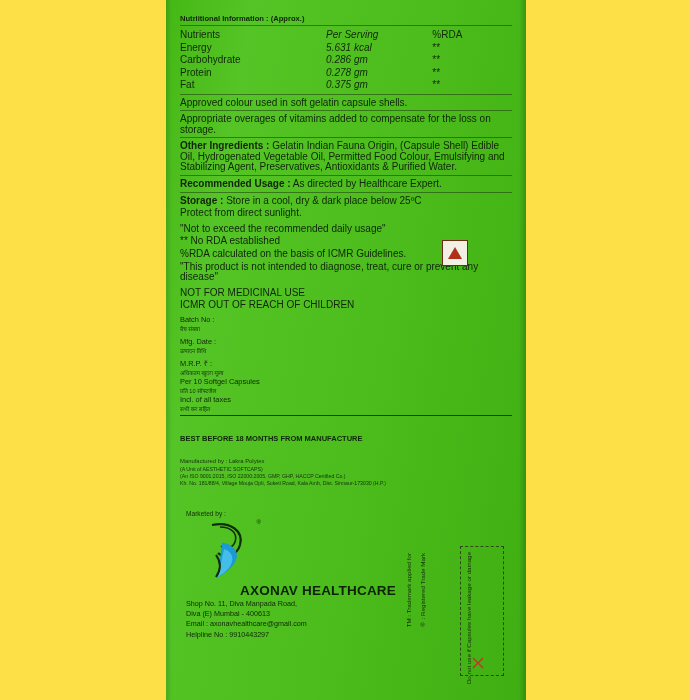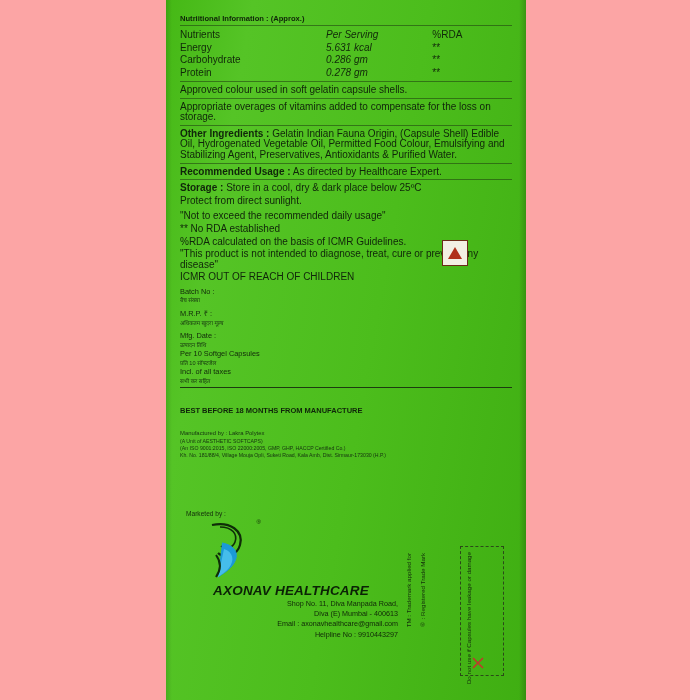--- a/index.html
+++ b/index.html
@@ -5,21 +5,21 @@
   * { box-sizing: border-box; }
   html, body {
     margin: 0; padding: 0;
     width: 690px; height: 700px;
     background: #ffffff;
     font-family: "Liberation Sans", sans-serif;
   }
   #page {
     position: relative;
     width: 690px; height: 700px;
-    background: #fca5a5;
+    background: #fde047;
     overflow: hidden;
   }
   
   #panel {
     position: absolute;
     left: 166px; top: 0px;
     width: 360px; height: 700px;
     background: #4dbc1d;
     background: linear-gradient(100deg, #45b815 0%, #55c426 18%, #4cbd1c 55%, #3fae12 100%);
     color: #10250a;
@@ -88,24 +88,24 @@
   #marketed .lbl { font-size: 6.6px; color: #132d0b; margin-bottom: 1px; }
   #logo {
     position: relative; width: 52px; height: 62px; margin: 2px 0 2px 18px;
   }
   #logo .reg {
     position: absolute; right: -5px; top: 0; font-size: 6px; color: #0b2206;
   }
   #logo svg { display: block; }
   #brand {
     font-size: 13.5px; font-weight: bold; letter-spacing: .2px;
-    color: #0b2206; text-align: center; width: 210px; margin-top: 2px; font-style: italic;
+    color: #0b2206; text-align: right; width: 210px; margin-top: 2px;
   }
   #addr {
-    font-size: 7.2px; line-height: 10.2px; text-align: right;
+    font-size: 7.2px; line-height: 10.2px; text-align: left;
     width: 212px; color: #102708; margin-top: 1px;
   }
   
   .vert {
     position: absolute;
     writing-mode: vertical-rl;
     transform: rotate(180deg);
     font-size: 6.2px; line-height: 9px;
     color: #14300c;
     white-space: nowrap;
@@ -158,20 +158,25 @@
         <tr>
           <td class="c1">Carbohydrate</td>
           <td class="c2">0.286 gm</td>
           <td class="c3">**</td>
         </tr>
         <tr>
           <td class="c1">Protein</td>
           <td class="c2">0.278 gm</td>
           <td class="c3">**</td>
         </tr>
+        <tr>
+          <td class="c1">Fat</td>
+          <td class="c2">0.375 gm</td>
+          <td class="c3">**</td>
+        </tr>
       </tbody>
         </table>
 
       <div class="rule"></div>
       <div class="para">Approved colour used in soft gelatin capsule shells.</div>
       <div class="rule"></div>
       <div class="para">Appropriate overages of vitamins added to compensate for the loss on storage.</div>
       <div class="rule"></div>
 
       <div class="para">
@@ -190,33 +195,34 @@
         <span class="b">Storage :</span>
         <span>Store in a cool, dry &amp; dark place below 25ºC</span>
       </div>
       <div class="para">Protect from direct sunlight.</div>
 
       <div class="para spaced">"Not to exceed the recommended daily usage"</div>
       <div class="para">** No RDA established</div>
       <div class="para">%RDA calculated on the basis of ICMR Guidelines.</div>
       <div class="para">"This product is not intended to diagnose, treat, cure or prevent any disease"</div>
 
+      <div class="para spaced">NOT FOR MEDICINAL USE</div>
       <div class="para">ICMR OUT OF REACH OF CHILDREN</div>
 
       <div class="fieldline">
         <div class="t">Batch No :</div>
         <div class="hin">बैच संख्या</div>
       </div>
       <div class="fieldline">
+        <div class="t">Mfg. Date :</div>
+        <div class="hin">उत्पादन तिथि</div>
+      </div>
+      <div class="fieldline">
         <div class="t">M.R.P. ₹ :</div>
         <div class="hin">अधिकतम खुदरा मूल्य</div>
-      </div>
-      <div class="fieldline">
-        <div class="t">Mfg. Date :</div>
-        <div class="hin">उत्पादन तिथि</div>
       </div>
       <div>
         <div class="t">Per 10 Softgel Capsules</div>
         <div class="hin">प्रति 10 सॉफ्टजेल</div>
       </div>
       <div>
         <div class="t">Incl. of all taxes</div>
         <div class="hin">सभी कर सहित</div>
       </div>
 

